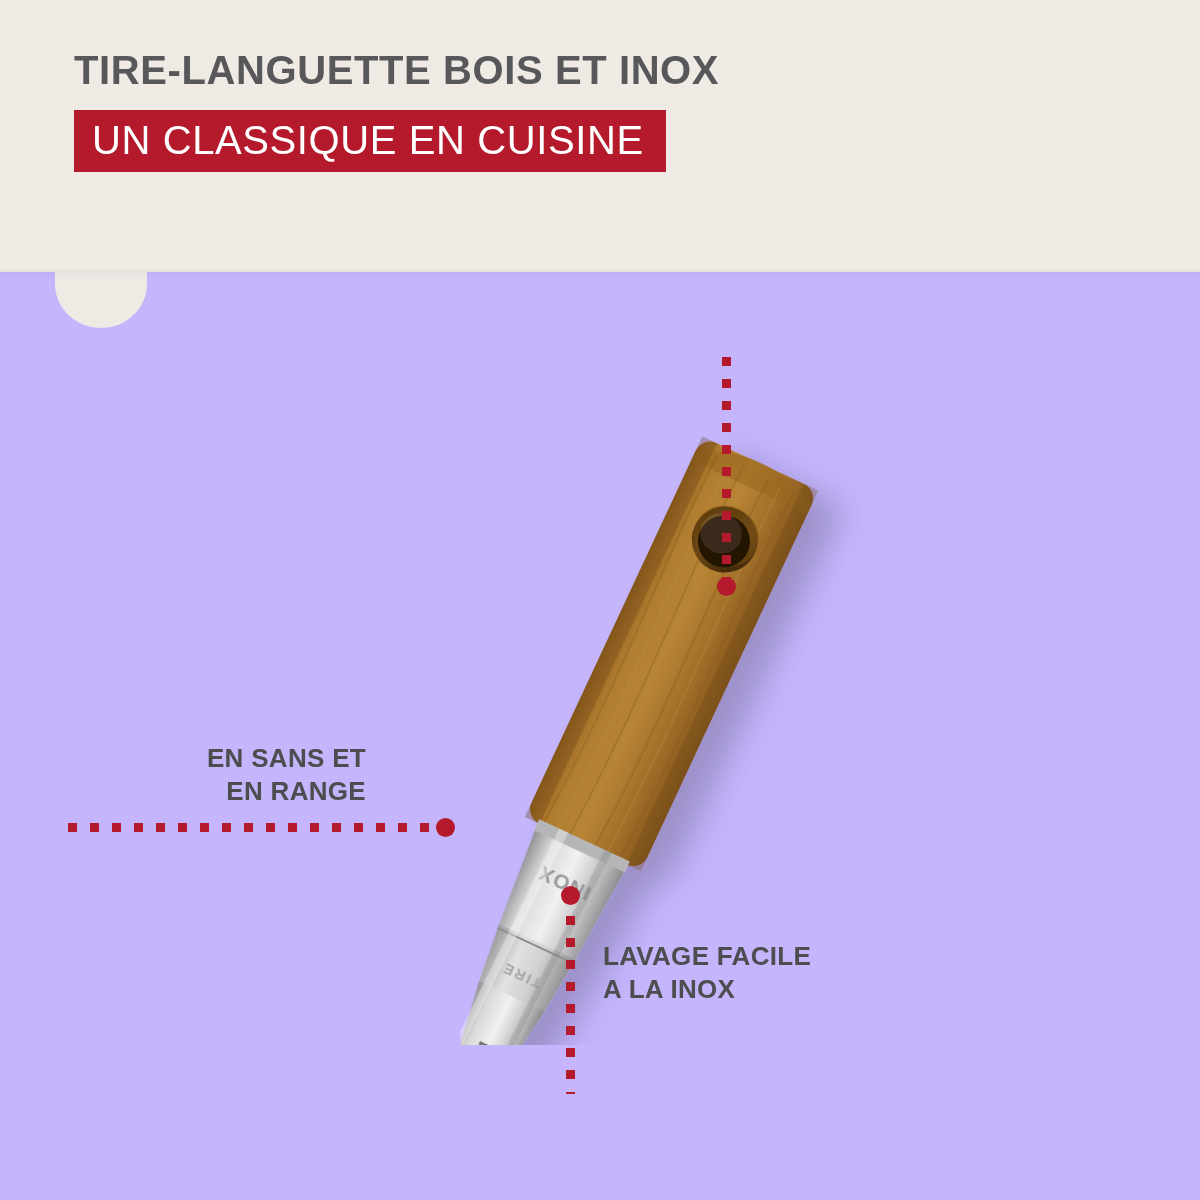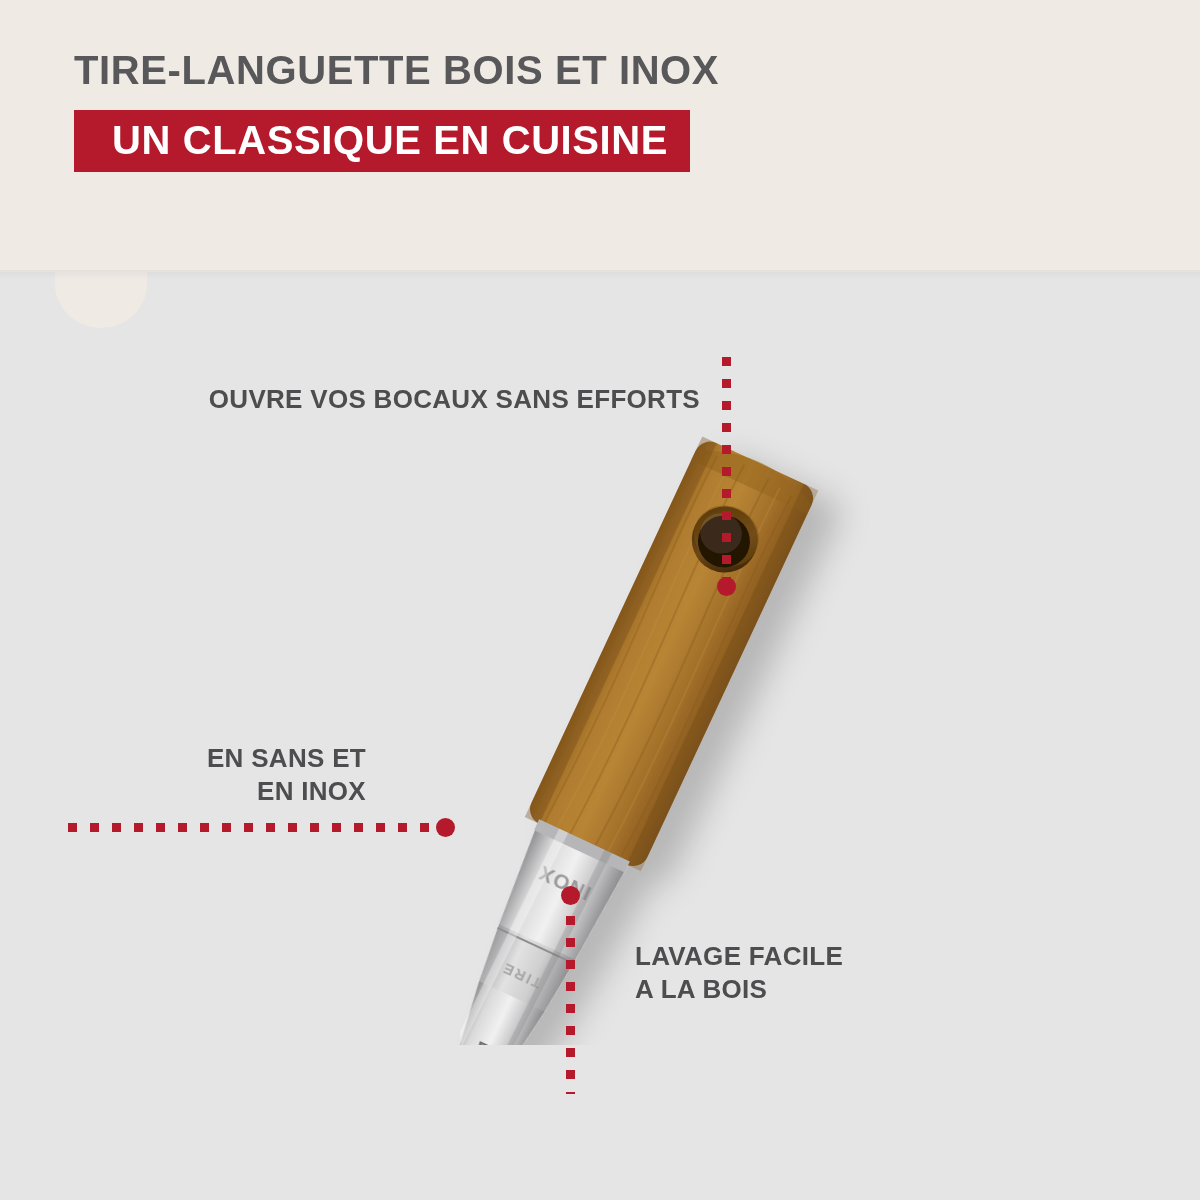--- a/index.html
+++ b/index.html
@@ -10,21 +10,21 @@
   body {
     width: 1200px;
     height: 1200px;
     font-family: "Liberation Sans", sans-serif;
     overflow: hidden;
   }
   #stage {
     position: relative;
     width: 1200px;
     height: 1200px;
-    background: #e5e5e5;
+    background: #c4b5fd;
     overflow: hidden;
   }
 
   
   .header-band {
     position: absolute;
     left: 0;
     top: 0;
     width: 1200px;
     height: 272px;
@@ -65,46 +65,45 @@
     left: 74px;
     top: 110px;
     height: 62px;
     background: #b41a2b;
     padding: 0 22px 0 18px;
     display: flex;
     align-items: center;
   }
   .title-banner span {
     font-size: 40px;
-    font-weight: bold;
+    font-weight: normal;
     letter-spacing: 0.6px;
     color: #ffffff;
     white-space: nowrap;
     line-height: 1;
     position: relative;
     top: -1px;
-    margin-left: 20px;
   }
 
   
   .callout {
     position: absolute;
     color: #4d4d4f;
     font-size: 26px;
     font-weight: bold;
     letter-spacing: 0.3px;
     line-height: 1.28;
     white-space: nowrap;
   }
   .callout.right-align { text-align: right; }
   .callout.left-align  { text-align: left; }
 
   #callout-top      { left: 78px;  top: 383px; width: 622px; text-align: right; }
   #callout-left     { left: 66px;  top: 742px; width: 300px; text-align: right; }
-  #callout-bottom   { left: 603px; top: 940px; width: 380px; text-align: left; margin-left: 32px; }
+  #callout-bottom   { left: 603px; top: 940px; width: 380px; text-align: left; }
 
   
   .dotline-v {
     position: absolute;
     width: 9px;
     background-image: repeating-linear-gradient(
         to bottom,
         #b41a2b 0px, #b41a2b 9px,
         rgba(0,0,0,0) 9px, rgba(0,0,0,0) 22px);
   }
@@ -246,26 +245,25 @@
   <div class="dotline-v" id="line-top"></div>
   <div class="dot-end" id="dot-top"></div>
 
   <div class="dotline-h" id="line-left"></div>
   <div class="dot-end" id="dot-left"></div>
 
   <div class="dotline-v" id="line-bottom"></div>
   <div class="dot-end" id="dot-bottom"></div>
 
   <div class="callout right-align" id="callout-top">
-    <div>OUVRE VOS BOCAUX SANS EFFORTS</div>
   </div>
 
   <div class="callout right-align" id="callout-left">
     <div>EN SANS ET</div>
-    <div>EN INOX</div>
+    <div>EN RANGE</div>
   </div>
 
   <div class="callout left-align" id="callout-bottom">
     <div>LAVAGE FACILE</div>
-    <div>A LA BOIS</div>
+    <div>A LA INOX</div>
   </div>
 
 </div>
 
 </body></html>

